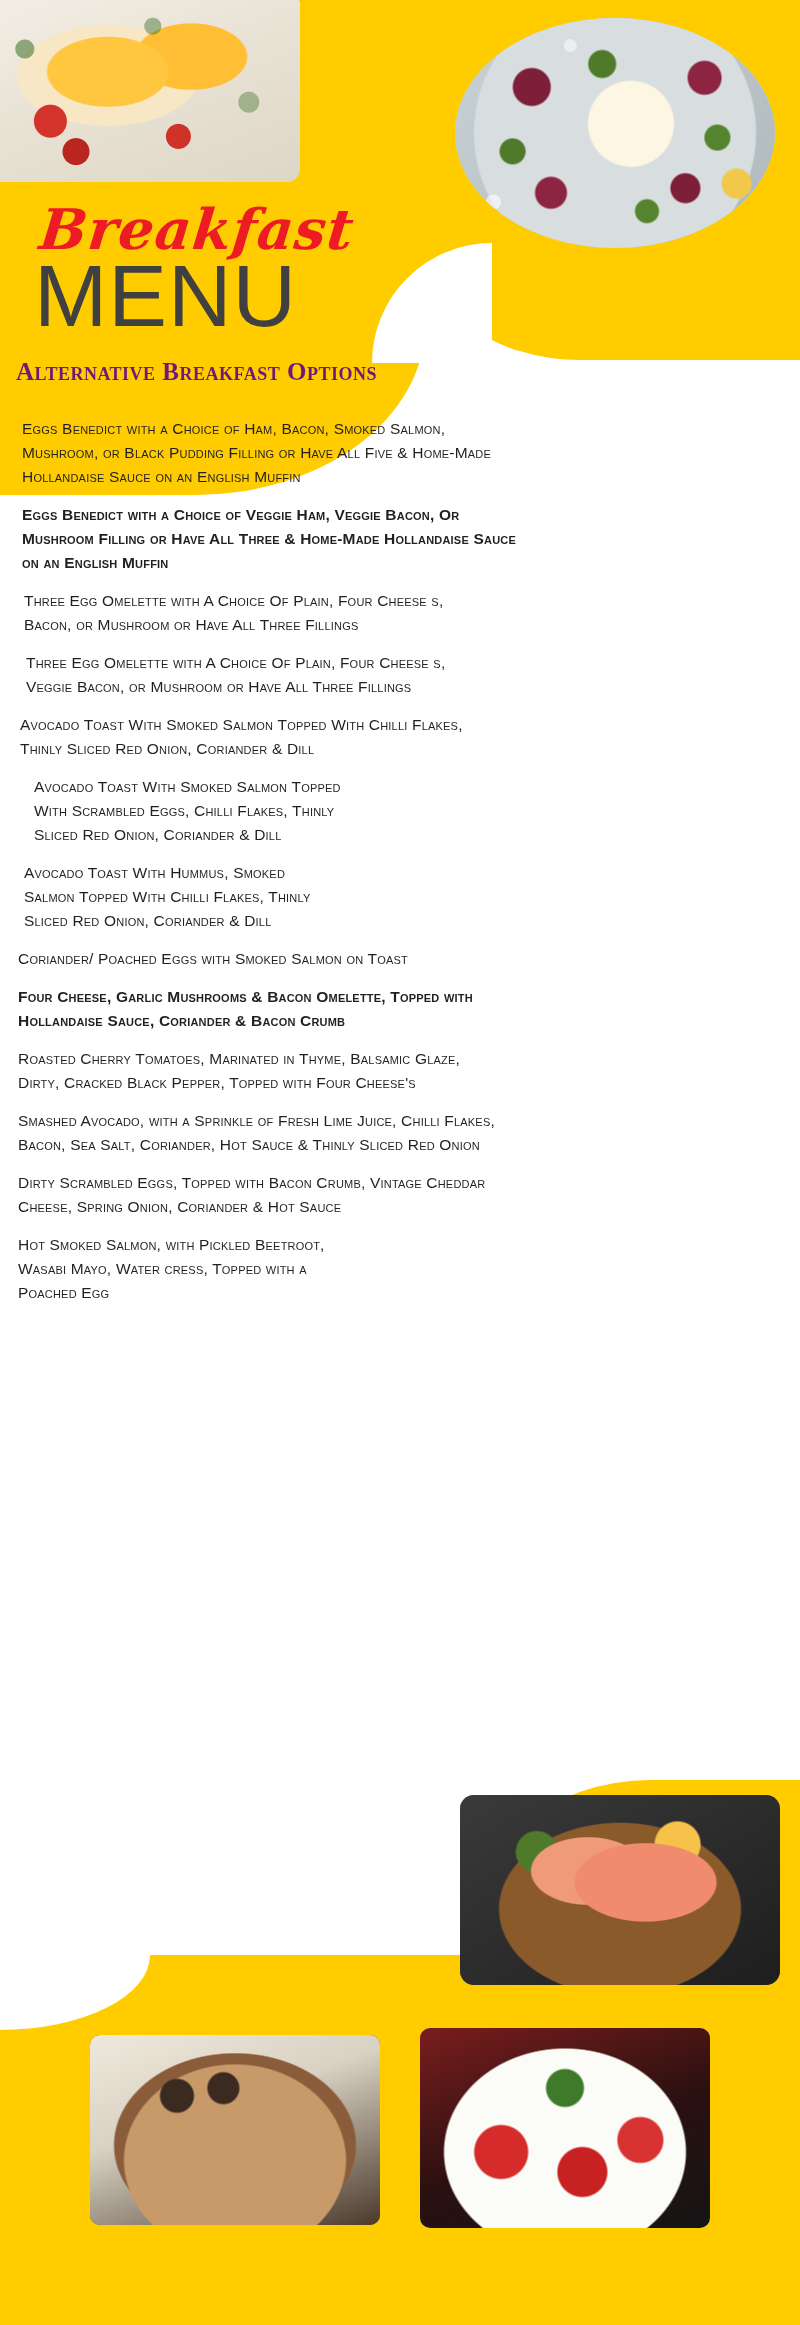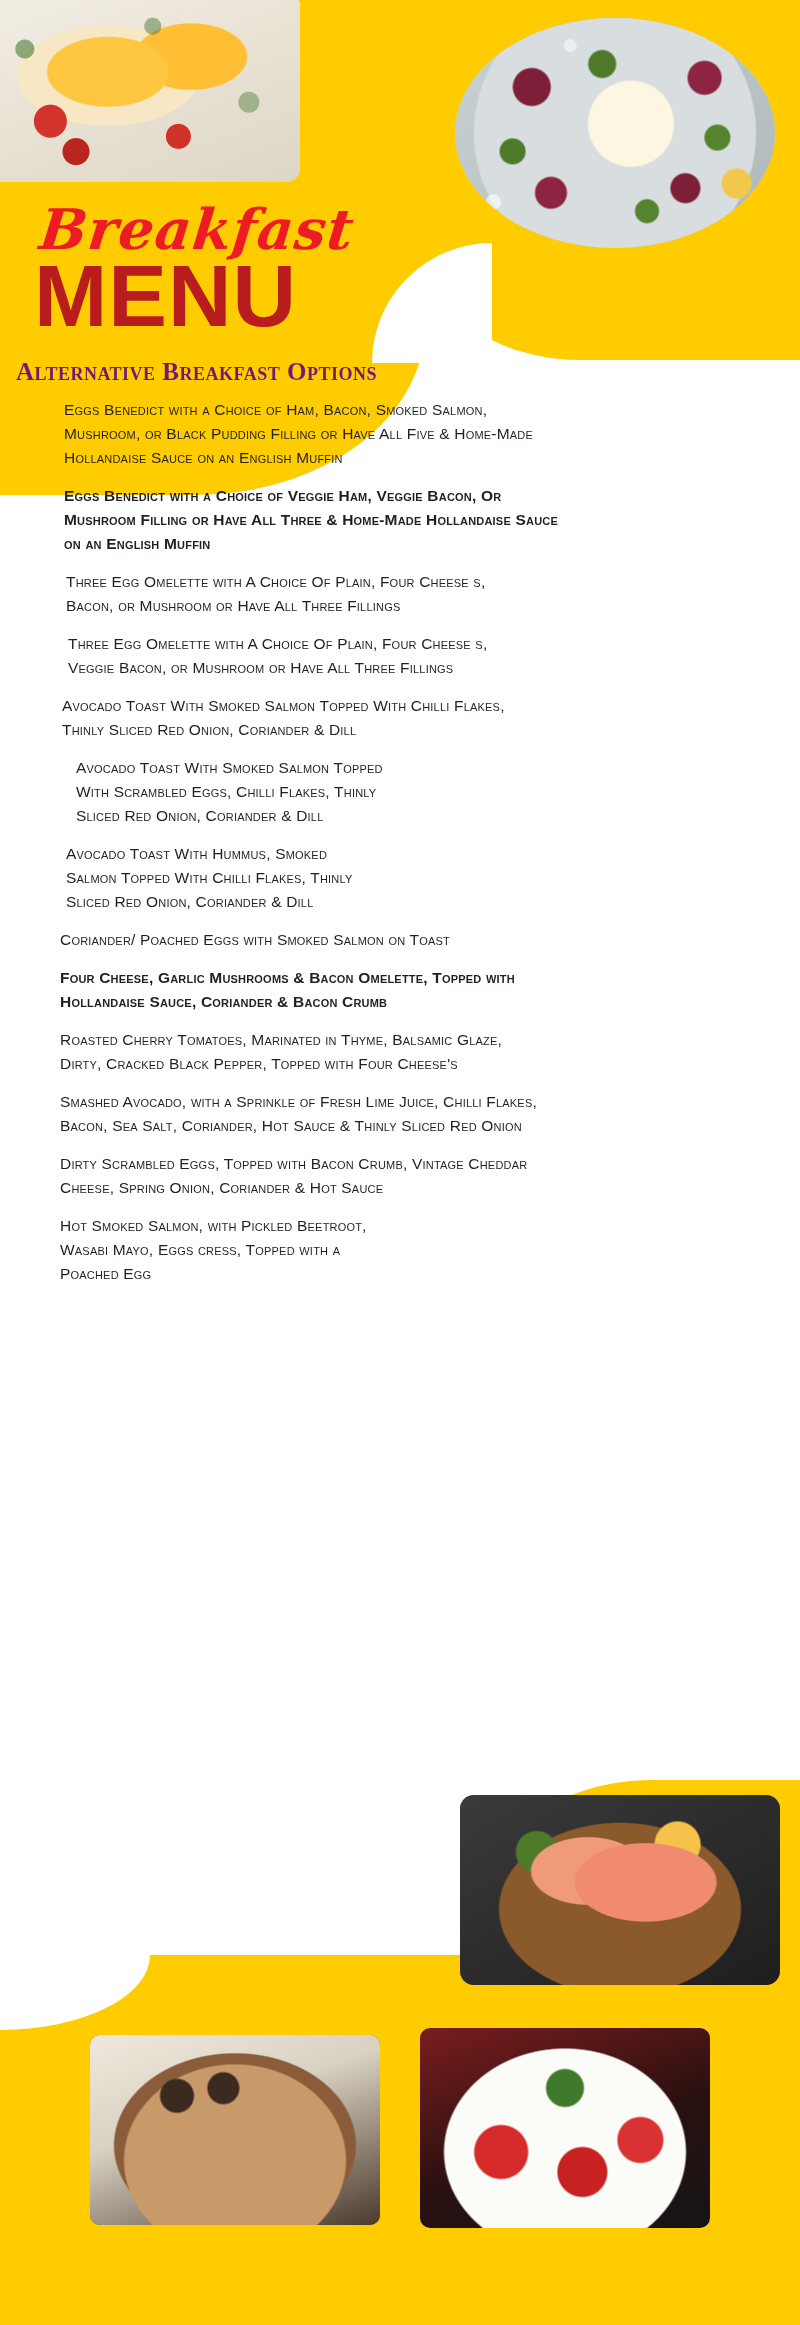--- a/index.html
+++ b/index.html
@@ -126,44 +126,43 @@
     font-weight: 700;
     font-size: 56px;
     color: #ED1C24;
     letter-spacing: 1px;
     transform: skewX(-6deg);
   }
   .title-main {
     position: absolute;
     left: 34px; top: 254px;
     font-family: "Liberation Sans", sans-serif;
-    font-weight: 700;
+    font-weight: 400;
     font-size: 88px;
     line-height: 0.95;
-    color: #b91c1c;
+    color: #404040;
     letter-spacing: 1px;
   }
   .section-heading {
     position: absolute;
     left: 16px; top: 358px;
     font-family: Liberation Serif, serif;
     font-weight: 700;
     font-size: 25px;
     color: #701a75;
     letter-spacing: 0.5px;
     font-variant: small-caps;
     text-transform: capitalize;
   }
 
   
   .menu-list {
     position: absolute;
-    left: 0; top: 398px;
+    left: 0; top: 417px;
     width: 700px;
-    margin-left: 42px;
   }
   .menu-item {
     font-family: "Liberation Sans", sans-serif;
     font-size: 15.5px;
     line-height: 1.55;
     color: #231f20;
     font-variant: small-caps;
     letter-spacing: 0.2px;
     margin: 0 0 14px 0;
     white-space: pre-line;
@@ -283,21 +282,21 @@
 Sliced Red Onion, Coriander &amp; Dill</p>
     <p class="menu-item" style="margin-left: 24px; width: 300px;">Avocado Toast With Hummus, Smoked
 Salmon Topped With Chilli Flakes, Thinly
 Sliced Red Onion, Coriander &amp; Dill</p>
     <p class="menu-item" style="margin-left: 18px; width: 500px;">Coriander/ Poached Eggs with Smoked Salmon on Toast</p>
     <p class="menu-item" style="margin-left: 18px; width: 500px; font-weight: bold;">Four Cheese, Garlic Mushrooms &amp; Bacon Omelette, Topped with Hollandaise Sauce, Coriander &amp; Bacon Crumb</p>
     <p class="menu-item" style="margin-left: 18px; width: 480px;">Roasted Cherry Tomatoes, Marinated in Thyme, Balsamic Glaze, Dirty, Cracked Black Pepper,  Topped with Four Cheese's</p>
     <p class="menu-item" style="margin-left: 18px; width: 490px;">Smashed Avocado, with a Sprinkle of Fresh Lime Juice, Chilli Flakes, Bacon, Sea  Salt, Coriander, Hot Sauce &amp; Thinly Sliced Red Onion</p>
     <p class="menu-item" style="margin-left: 18px; width: 490px;">Dirty Scrambled Eggs, Topped with Bacon Crumb, Vintage Cheddar Cheese, Spring Onion, Coriander &amp; Hot Sauce</p>
     <p class="menu-item" style="margin-left: 18px; width: 310px;">Hot Smoked Salmon, with Pickled Beetroot,
-Wasabi Mayo,  Eggs cress, Topped with a
+Wasabi Mayo,  Water cress, Topped with a
 Poached Egg</p>
   </div>
 
 <div class="bottom-band">
   <div class="yb-bottom-right"></div>
   <div class="yb-bottom-block"></div>
   <div class="yb-bottom-notch"></div>
 
   <div class="photo-salmon">
     <div class="food-c"></div>

